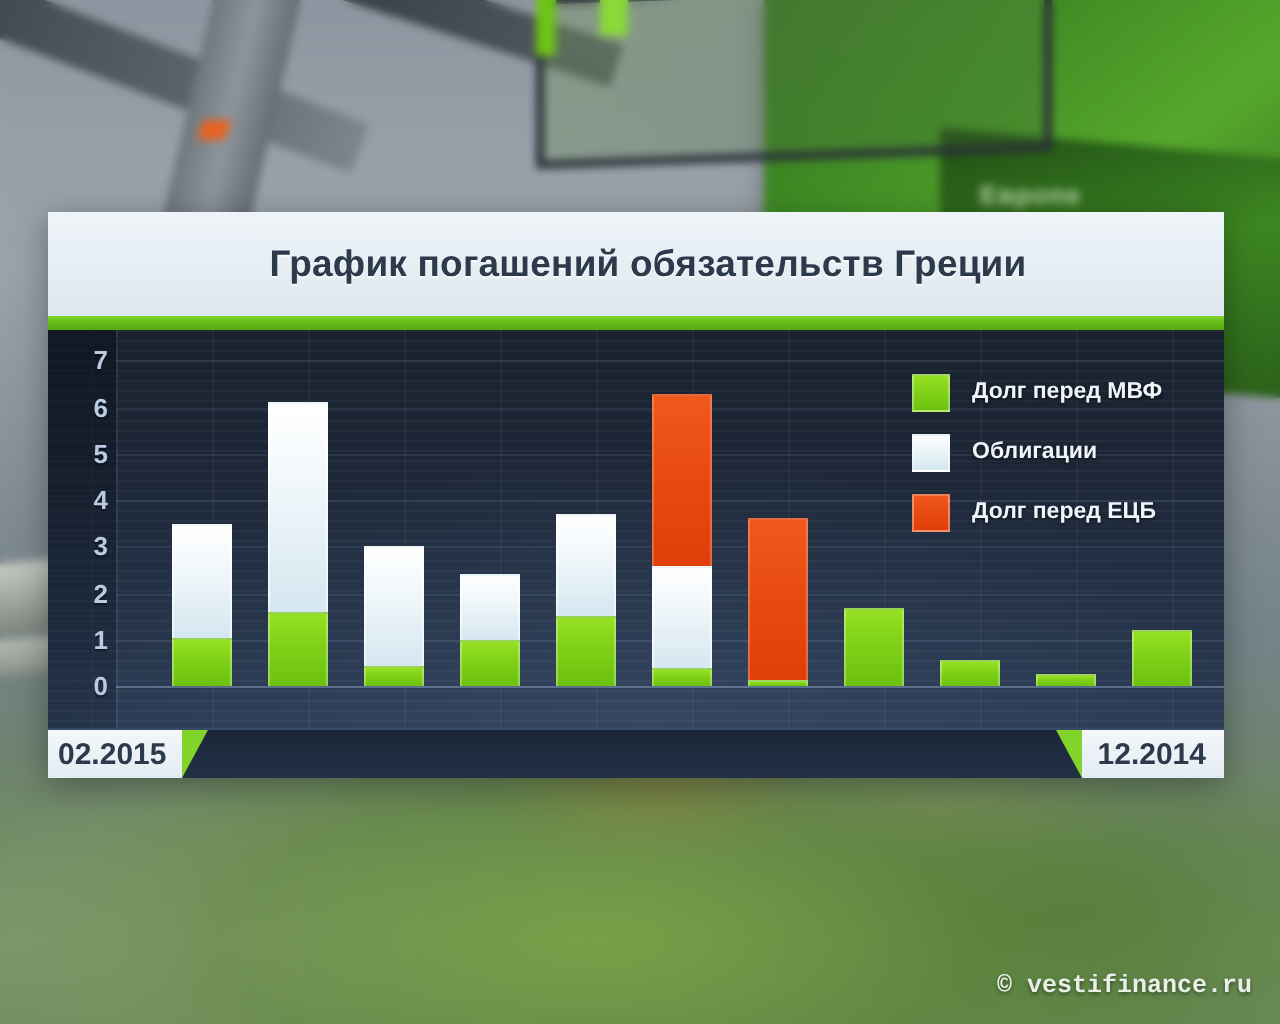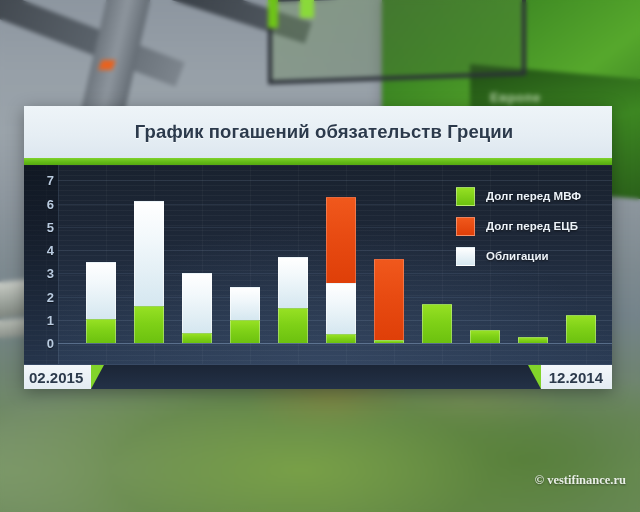--- a/index.html
+++ b/index.html
@@ -309,25 +309,25 @@
   }
   #notch-right {
     right: 100%;
     border-left: 13px solid transparent;
   }
 
   
   #watermark {
     position: absolute;
     right: 14px;
-    bottom: 24px;
+    bottom: 12px;
     color: #e9efe7;
     font-size: 12.5px;
     font-weight: bold;
-    font-family: Liberation Serif, serif;
+    font-family: Liberation Mono, monospace;
     text-shadow: 0 1px 2px rgba(0,0,0,0.45);
   }
 </style>
 </head>
 <body>
 
 <div id="backdrop">
   <div id="bg-beam1"></div>
   <div id="bg-beam2"></div>
   <div id="bg-beam3"></div>
@@ -420,26 +420,26 @@
           <div class="seg imf" title="Долг перед МВФ: 1.2" style="height: 27.8919px; bottom: 0px;"></div>
         </div>
       </div>
 
     <div id="legend">
         <div class="legend-row">
           <span class="legend-swatch" style="background: linear-gradient(rgb(150, 224, 35), rgb(108, 193, 15));"></span>
           <span class="legend-label">Долг перед МВФ</span>
         </div>
         <div class="legend-row">
+          <span class="legend-swatch" style="background: linear-gradient(rgb(255, 255, 255), rgb(213, 231, 240));"></span>
+          <span class="legend-label">Облигации</span>
+        </div>
+        <div class="legend-row">
           <span class="legend-swatch" style="background: linear-gradient(rgb(240, 88, 28), rgb(223, 63, 8));"></span>
           <span class="legend-label">Долг перед ЕЦБ</span>
-        </div>
-        <div class="legend-row">
-          <span class="legend-swatch" style="background: linear-gradient(rgb(255, 255, 255), rgb(213, 231, 240));"></span>
-          <span class="legend-label">Облигации</span>
         </div>
       </div>
   </div>
 
   <div id="panel-footer">
     <div class="date-tab" id="date-left">
       <span>02.2015</span>
       <span class="tab-notch" id="notch-left"></span>
     </div>
     <div class="date-tab" id="date-right">

